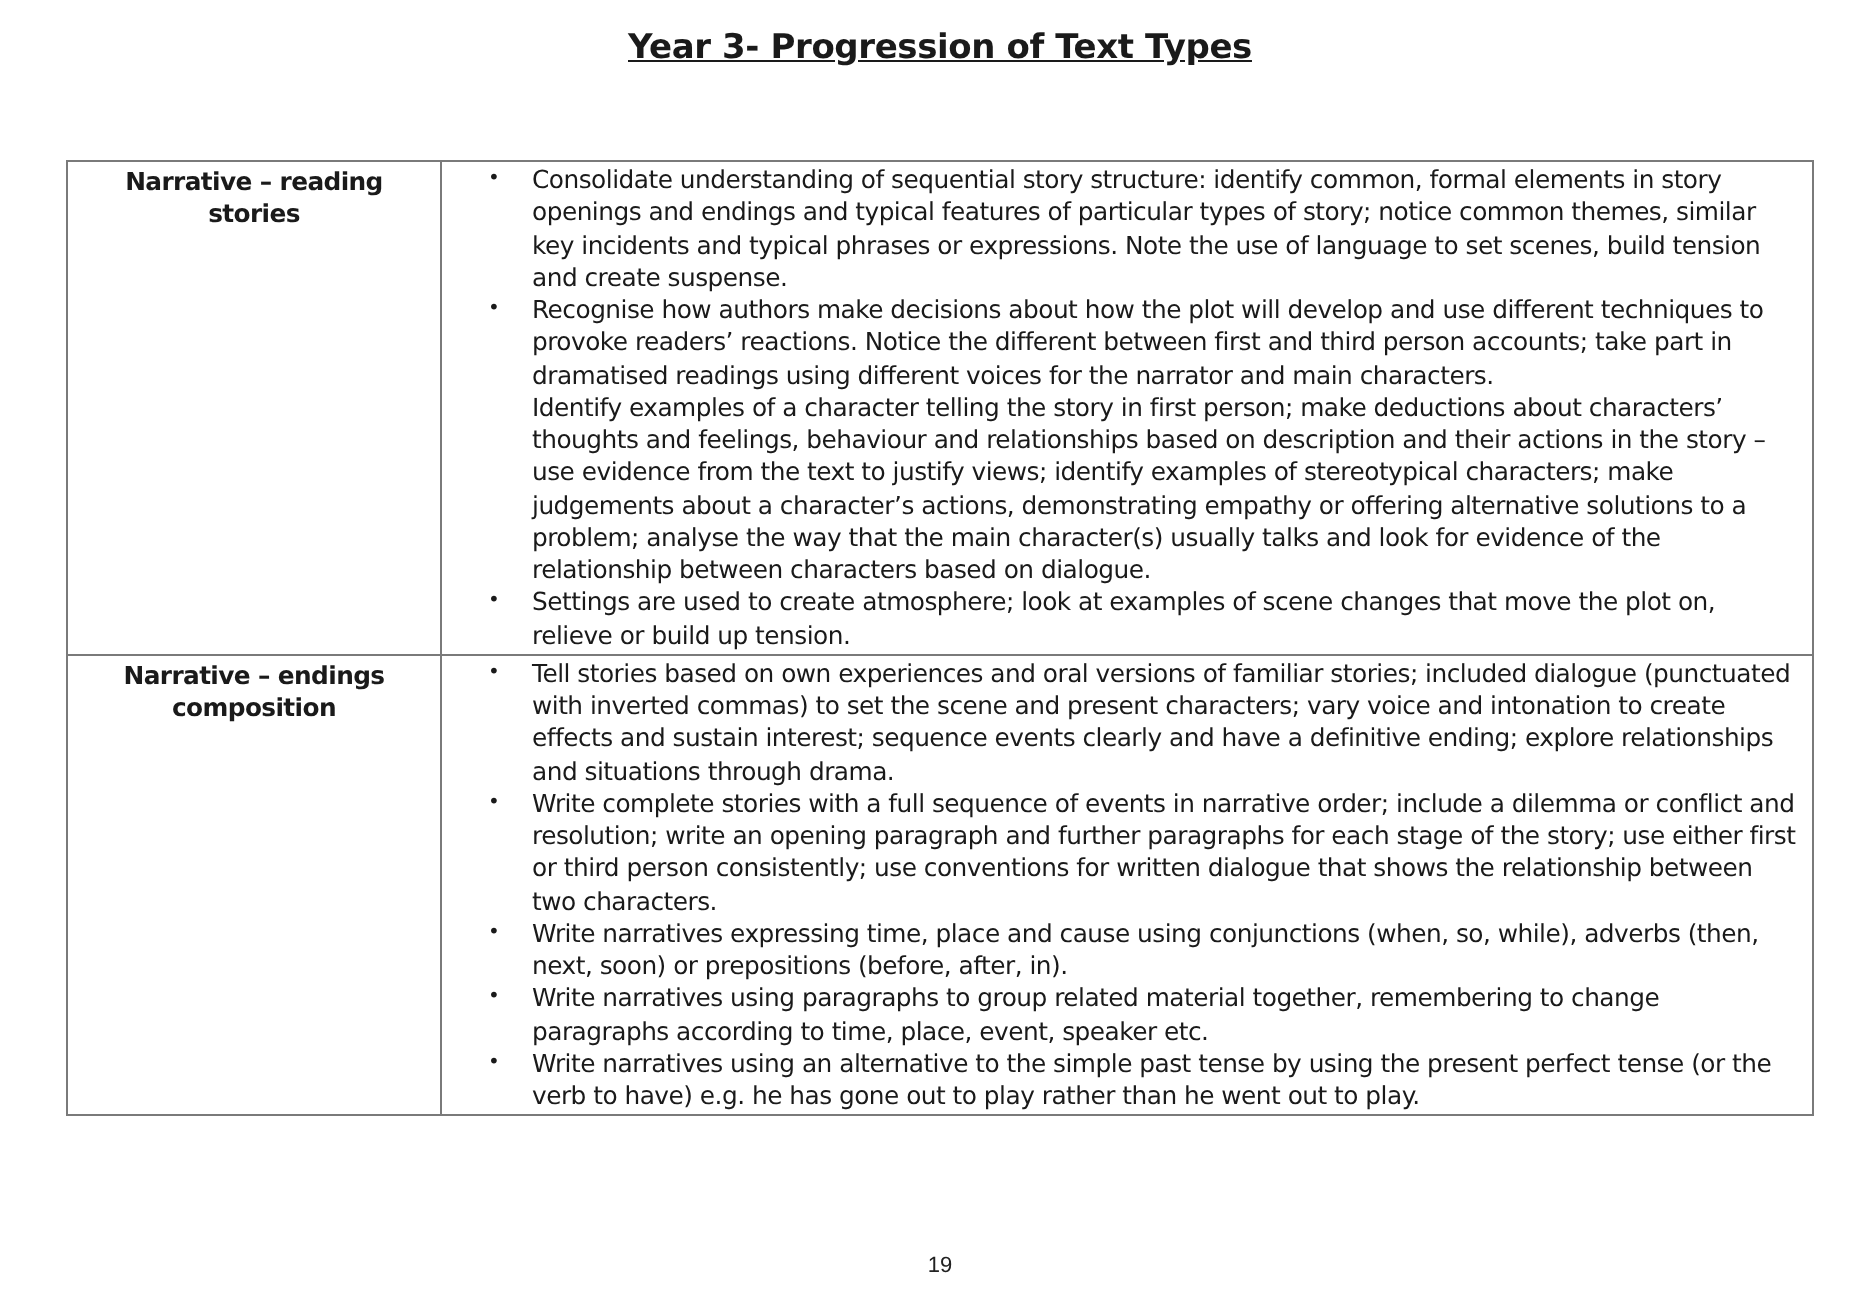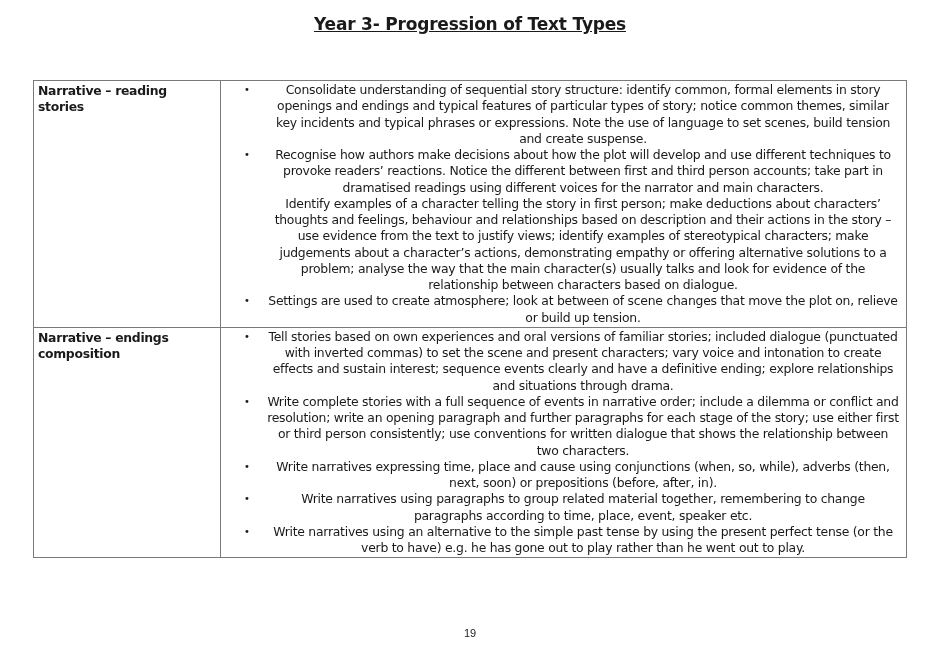--- a/index.html
+++ b/index.html
@@ -4,28 +4,28 @@
 <style>
   html, body { margin: 0; padding: 0; background: #ffffff; }
   body { width: 930px; height: 658px; position: relative; overflow: hidden;
          font-family: "DejaVu Sans", sans-serif; color: #1a1a1a; }
   .title { position: absolute; top: 14px; left: 0; width: 940px; text-align: center;
            font-family: "DejaVu Sans", sans-serif; font-weight: bold; font-size: 17px;
            text-decoration: underline; letter-spacing: -0.2px; }
   table.tt { position: absolute; left: 33px; top: 80px; width: 874px;
              border-collapse: collapse; table-layout: fixed; }
   table.tt td { border: 1px solid #7a7a7a; vertical-align: top; padding: 0; }
-  td.label { width: 178px; text-align: left; font-weight: bold; font-size: 12.4px;
+  td.label { width: 178px; text-align: center; font-weight: bold; font-size: 12.4px;
              line-height: 16px; padding: 2px 4px 0 4px !important; letter-spacing: -0.3px; }
   td.content { font-size: 12.4px; line-height: 16.25px; padding: 1px 6px 1px 0 !important;
                letter-spacing: -0.25px; }
   ul.bul { margin: 0; padding: 0 0 0 45px; list-style: none; }
   ul.bul li { position: relative; }
   ul.bul li .dot { position: absolute; left: -22px; top: 0; font-size: 10px; }
-  ul.bul li p { margin: 0; text-align: center; }
+  ul.bul li p { margin: 0; }
   .page-num { position: absolute; top: 627px; left: 0; width: 940px; text-align: center;
               font-family: "Liberation Sans", sans-serif; font-size: 11px; color: #222; }
 </style>
 </head>
 <body>
 
 <div class="title">Year 3- Progression of Text Types</div>
 
 <table class="tt">
   <tbody>
@@ -39,21 +39,21 @@
           </li>
           <li>
             <span class="dot">•</span>
             <p>Recognise how authors make decisions about how the plot will develop and use different techniques to provoke readers’ reactions. Notice the different between first and third person accounts; take part in dramatised readings using different voices for the narrator and main characters.</p>
           </li>
           <li>
             <p>Identify examples of a character telling the story in first person; make deductions about characters’ thoughts and feelings, behaviour and relationships based on description and their actions in the story – use evidence from the text to justify views; identify examples of stereotypical characters; make judgements about a character’s actions, demonstrating empathy or offering alternative solutions to a problem; analyse the way that the main character(s) usually talks and look for evidence of the relationship between characters based on dialogue.</p>
           </li>
           <li>
             <span class="dot">•</span>
-            <p>Settings are used to create atmosphere; look at between of scene changes that move the plot on, relieve or build up tension.</p>
+            <p>Settings are used to create atmosphere; look at examples of scene changes that move the plot on, relieve or build up tension.</p>
           </li>
         </ul>
       </td>
     </tr>
     <tr>
       <td class="label">Narrative – endings composition</td>
       <td class="content">
         <ul class="bul">
           <li>
             <span class="dot">•</span>

